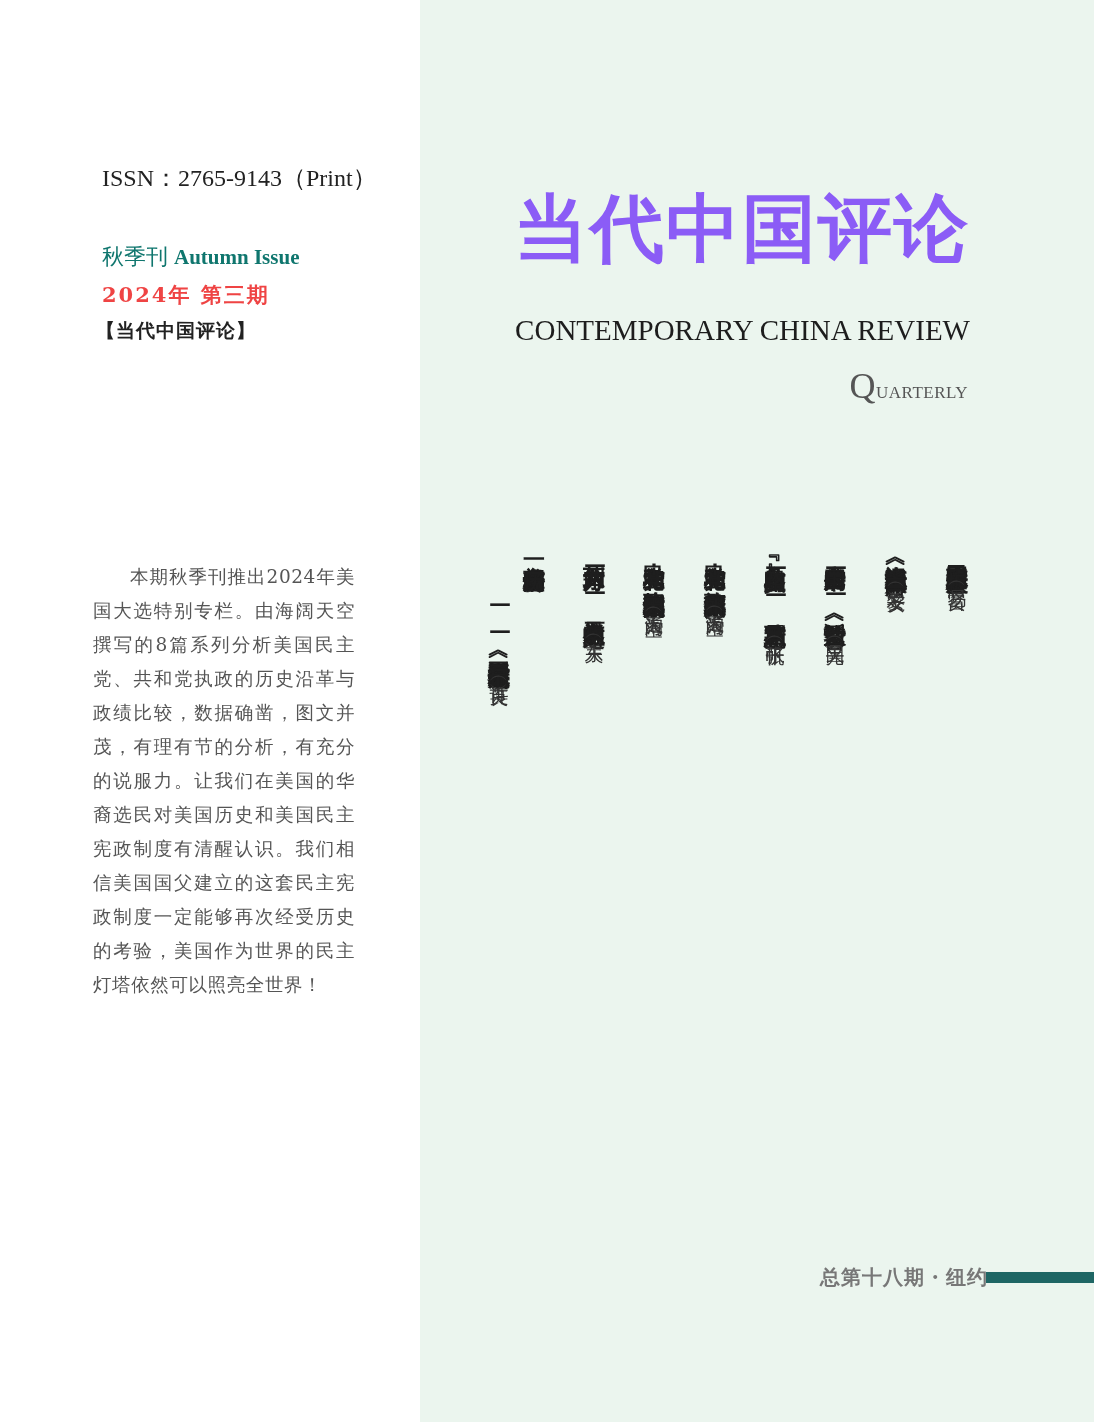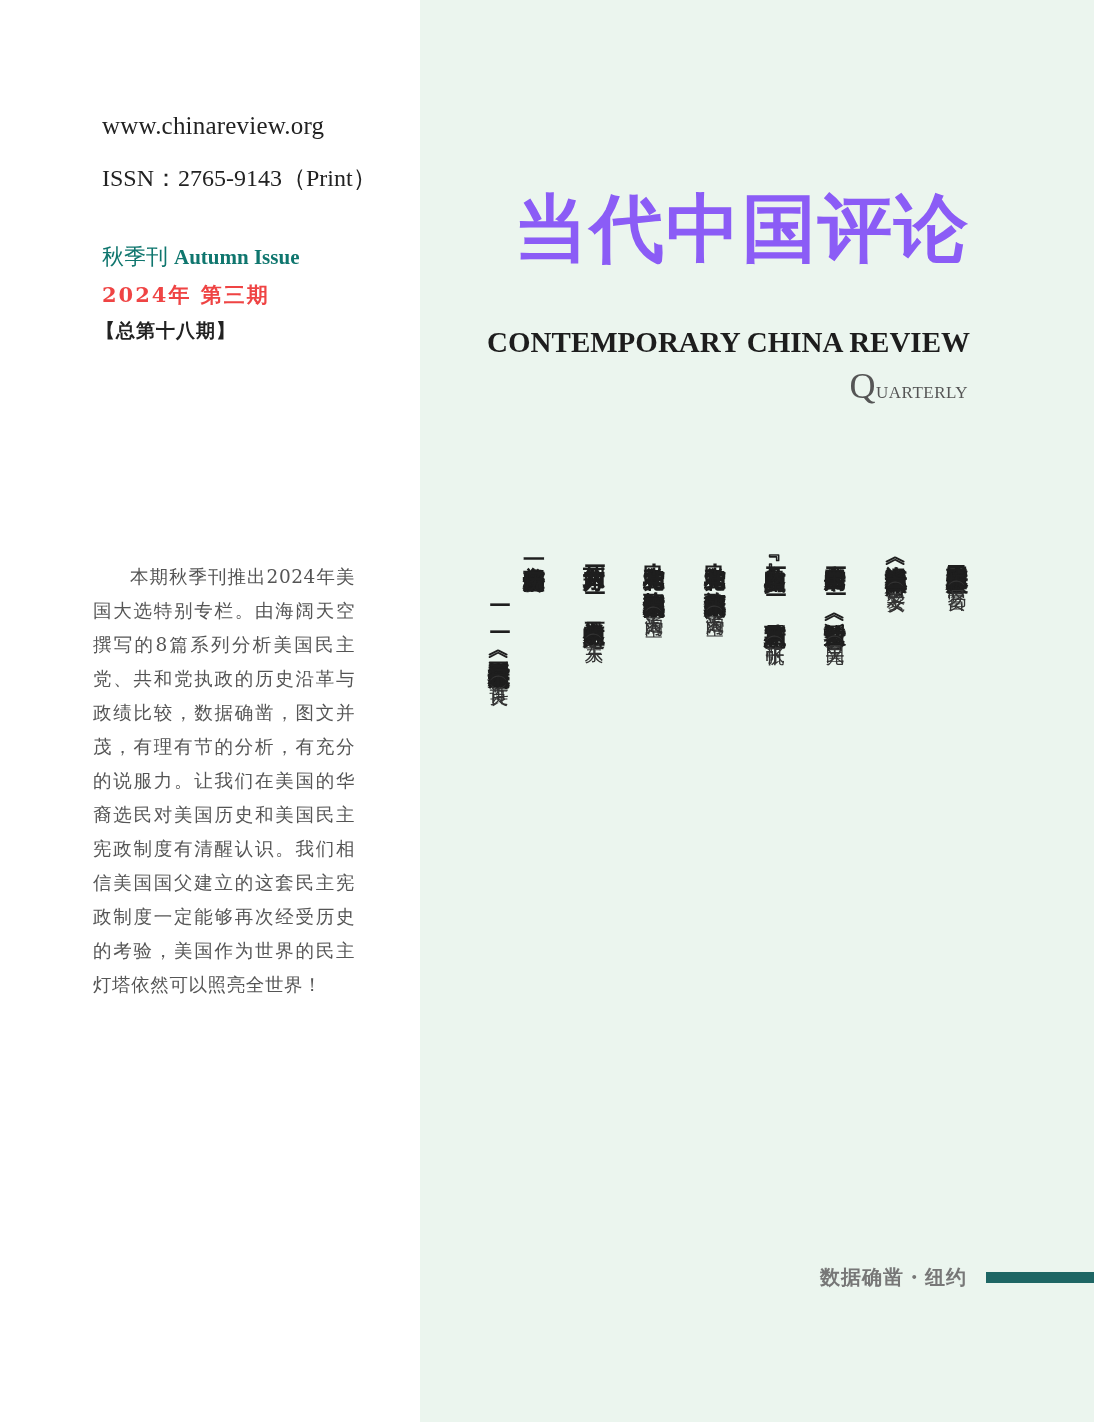--- a/index.html
+++ b/index.html
@@ -107,25 +107,24 @@
     font-weight: bold;
     font-size: 74px;
     letter-spacing: 2px;
     color: #8b5cf6;
     white-space: nowrap;
   }
   .title-en {
     position: absolute;
     right: 124px; top: 314px;
     font-family: "Liberation Serif", serif;
-    font-weight: bold;
+    font-weight: normal;
     font-size: 29px;
     color: #1d1d1d;
     white-space: nowrap;
-    margin-top: 12px;
   }
   .quarterly {
     position: absolute;
     right: 126px; top: 365px;
     font-family: "Liberation Serif", serif;
     font-size: 24px;
     color: #555;
     font-variant: small-caps;
     letter-spacing: 0.5px;
     white-space: nowrap;
@@ -180,27 +179,26 @@
     left: 986px; top: 1272px;
     width: 108px;
     height: 11px;
     background: #1e6664;
   }
 </style>
 </head>
 <body>
 
 <div class="left-panel">
-  <div class="website">www.chinareview.org</div>
   <div class="issn print">ISSN：2765-9143（Print）</div>
   <div class="season">
     <span class="cn">秋季刊</span><span class="en">Autumn Issue</span>
   </div>
   <div class="year-issue">2024年 第三期</div>
-  <div class="total-issue">【总第十八期】</div>
+  <div class="total-issue">【当代中国评论】</div>
   <p class="intro">本期秋季刊推出2024年美国大选特别专栏。由海阔天空撰写的8篇系列分析美国民主党、共和党执政的历史沿革与政绩比较，数据确凿，图文并茂，有理有节的分析，有充分的说服力。让我们在美国的华裔选民对美国历史和美国民主宪政制度有清醒认识。我们相信美国国父建立的这套民主宪政制度一定能够再次经受历史的考验，美国作为世界的民主灯塔依然可以照亮全世界！</p>
 </div>
 
 <div class="right-panel"></div>
 
 <div class="title-cn">当代中国评论</div>
 <div class="title-en">CONTEMPORARY CHINA REVIEW</div>
 <div class="quarterly"><span class="big">Q</span><span>uarterly</span></div>
 
 <div class="toc-col" style="left:943px;">
@@ -224,14 +222,14 @@
 <div class="toc-col" style="left:580px;">
   <span class="t">从东方到西方——严昌虹的人生之路</span><span class="a">（东夫）</span>
 </div>
 <div class="toc-col" style="left:520px;">
   <span class="t">一部多灾多难书稿的传奇经历</span>
 </div>
 <div class="toc-col sub" style="left:485px;">
   <span class="t">——《爱因斯坦文集》再版校订后记</span><span class="a">（许良英）</span>
 </div>
 
-<div class="publisher">数据确凿・纽约</div>
+<div class="publisher">总第十八期・纽约</div>
 <div class="pub-bar"></div>
 
 </body></html>

